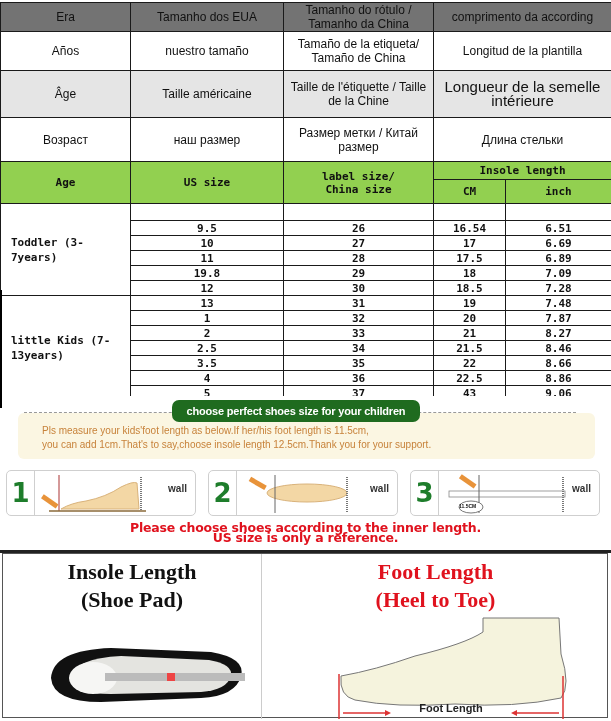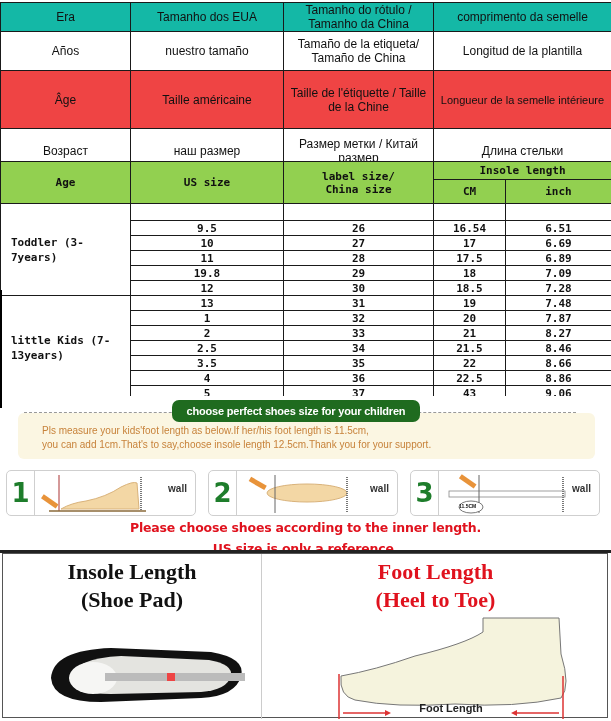--- a/index.html
+++ b/index.html
@@ -3,25 +3,25 @@
 <meta charset="utf-8">
 <style>
   * { box-sizing: border-box; margin: 0; padding: 0; }
   body { width: 611px; height: 721px; background: #ffffff; position: relative; overflow: hidden;
          font-family: "Liberation Sans", sans-serif; color: #111; }
 
   
   .lang-table { position: absolute; left: 0; top: 2px; width: 611px; border-collapse: collapse; table-layout: fixed; }
   .lang-table td { border: 1px solid #1a1a1a; text-align: center; vertical-align: middle;
                    font-size: 12px; line-height: 14px; padding: 0 2px; }
-  .lang-table tr.r0 td { background: #14b8a6; height: 28px; }
+  .lang-table tr.r0 td { background: #737373; height: 28px; }
   .lang-table tr.r1 td { background: #ffffff; height: 39px; }
-  .lang-table tr.r2 td { background: #ef4444; height: 58px; }
+  .lang-table tr.r2 td { background: #e5e5e5; height: 47px; }
   .lang-table tr.r3 td { background: #ffffff; height: 45px; margin-left: 32px; }
-  .lang-table td.small { font-size: 11px; }
+  .lang-table td.small { font-size: 15px; }
 
   
   .size-table { position: absolute; left: 0; top: 161px; width: 611px; border-collapse: collapse; table-layout: fixed;
                 font-family: "DejaVu Sans Mono", monospace; font-weight: bold; }
   .size-table td, .size-table th { border: 1px solid #1a1a1a; text-align: center; vertical-align: middle;
                 font-size: 11px; line-height: 13px; padding: 0; }
   .size-table thead th { background: #92d050; font-weight: bold; }
   .size-table tbody td { height: 15px; }
   .size-table tbody tr.blank td { height: 17px; }
   .size-table td.group { text-align: left; line-height: 15px; padding: 0 10px; background: #fff; }
@@ -58,21 +58,21 @@
       <col style="width:130px">
       <col style="width:153px">
       <col style="width:150px">
       <col style="width:178px">
     </colgroup>
   <tbody>
       <tr class="r0">
     <td>Era</td>
     <td>Tamanho dos EUA</td>
     <td>Tamanho do rótulo / Tamanho da China</td>
-    <td>comprimento da semelle</td>
+    <td>comprimento da according</td>
   </tr>
   <tr class="r1">
     <td>Años</td>
     <td>nuestro tamaño</td>
     <td>Tamaño de la etiqueta/ Tamaño de China</td>
     <td>Longitud de la plantilla</td>
   </tr>
   <tr class="r2">
     <td>Âge</td>
     <td>Taille américaine</td>
@@ -244,21 +244,21 @@
         <rect x="14" y="6" width="18" height="5" fill="#e8933a" transform="rotate(35 23 8)"></rect>
         <line x1="118" y1="4" x2="118" y2="40" stroke="#777" stroke-width="2" stroke-dasharray="1 1"></line>
         <ellipse cx="26" cy="34" rx="12" ry="6" fill="#fff" stroke="#555" stroke-width="0.8"></ellipse>
       </svg>
       <div style="position:absolute;left:48px;top:32px;font-size:5px;font-weight:bold">11.5CM</div>
       <div class="step-wall">wall</div>
     </div>
   </div>
 
   <div class="warn" style="top:124px">Please choose shoes according to the inner length.</div>
-  <div class="warn" style="top:145px">US size is only a reference.</div>
+  <div class="warn" style="top:134px">US size is only a reference.</div>
   <div class="guide-bottom-rule"></div>
 </div>
 
 <div class="compare">
   <div class="cmp-title" style="left:0;top:4px;width:258px;color:#111">
     <div>Insole Length</div>
     <div>(Shoe Pad)</div>
   </div>
   <svg style="position:absolute;left:38px;top:86px" width="210" height="66" viewBox="0 0 210 66">
     <path d="M10 38 Q12 10 70 8 L170 12 Q205 18 200 36 Q195 56 160 58 L60 62 Q12 62 10 38 Z" fill="#111"></path>

